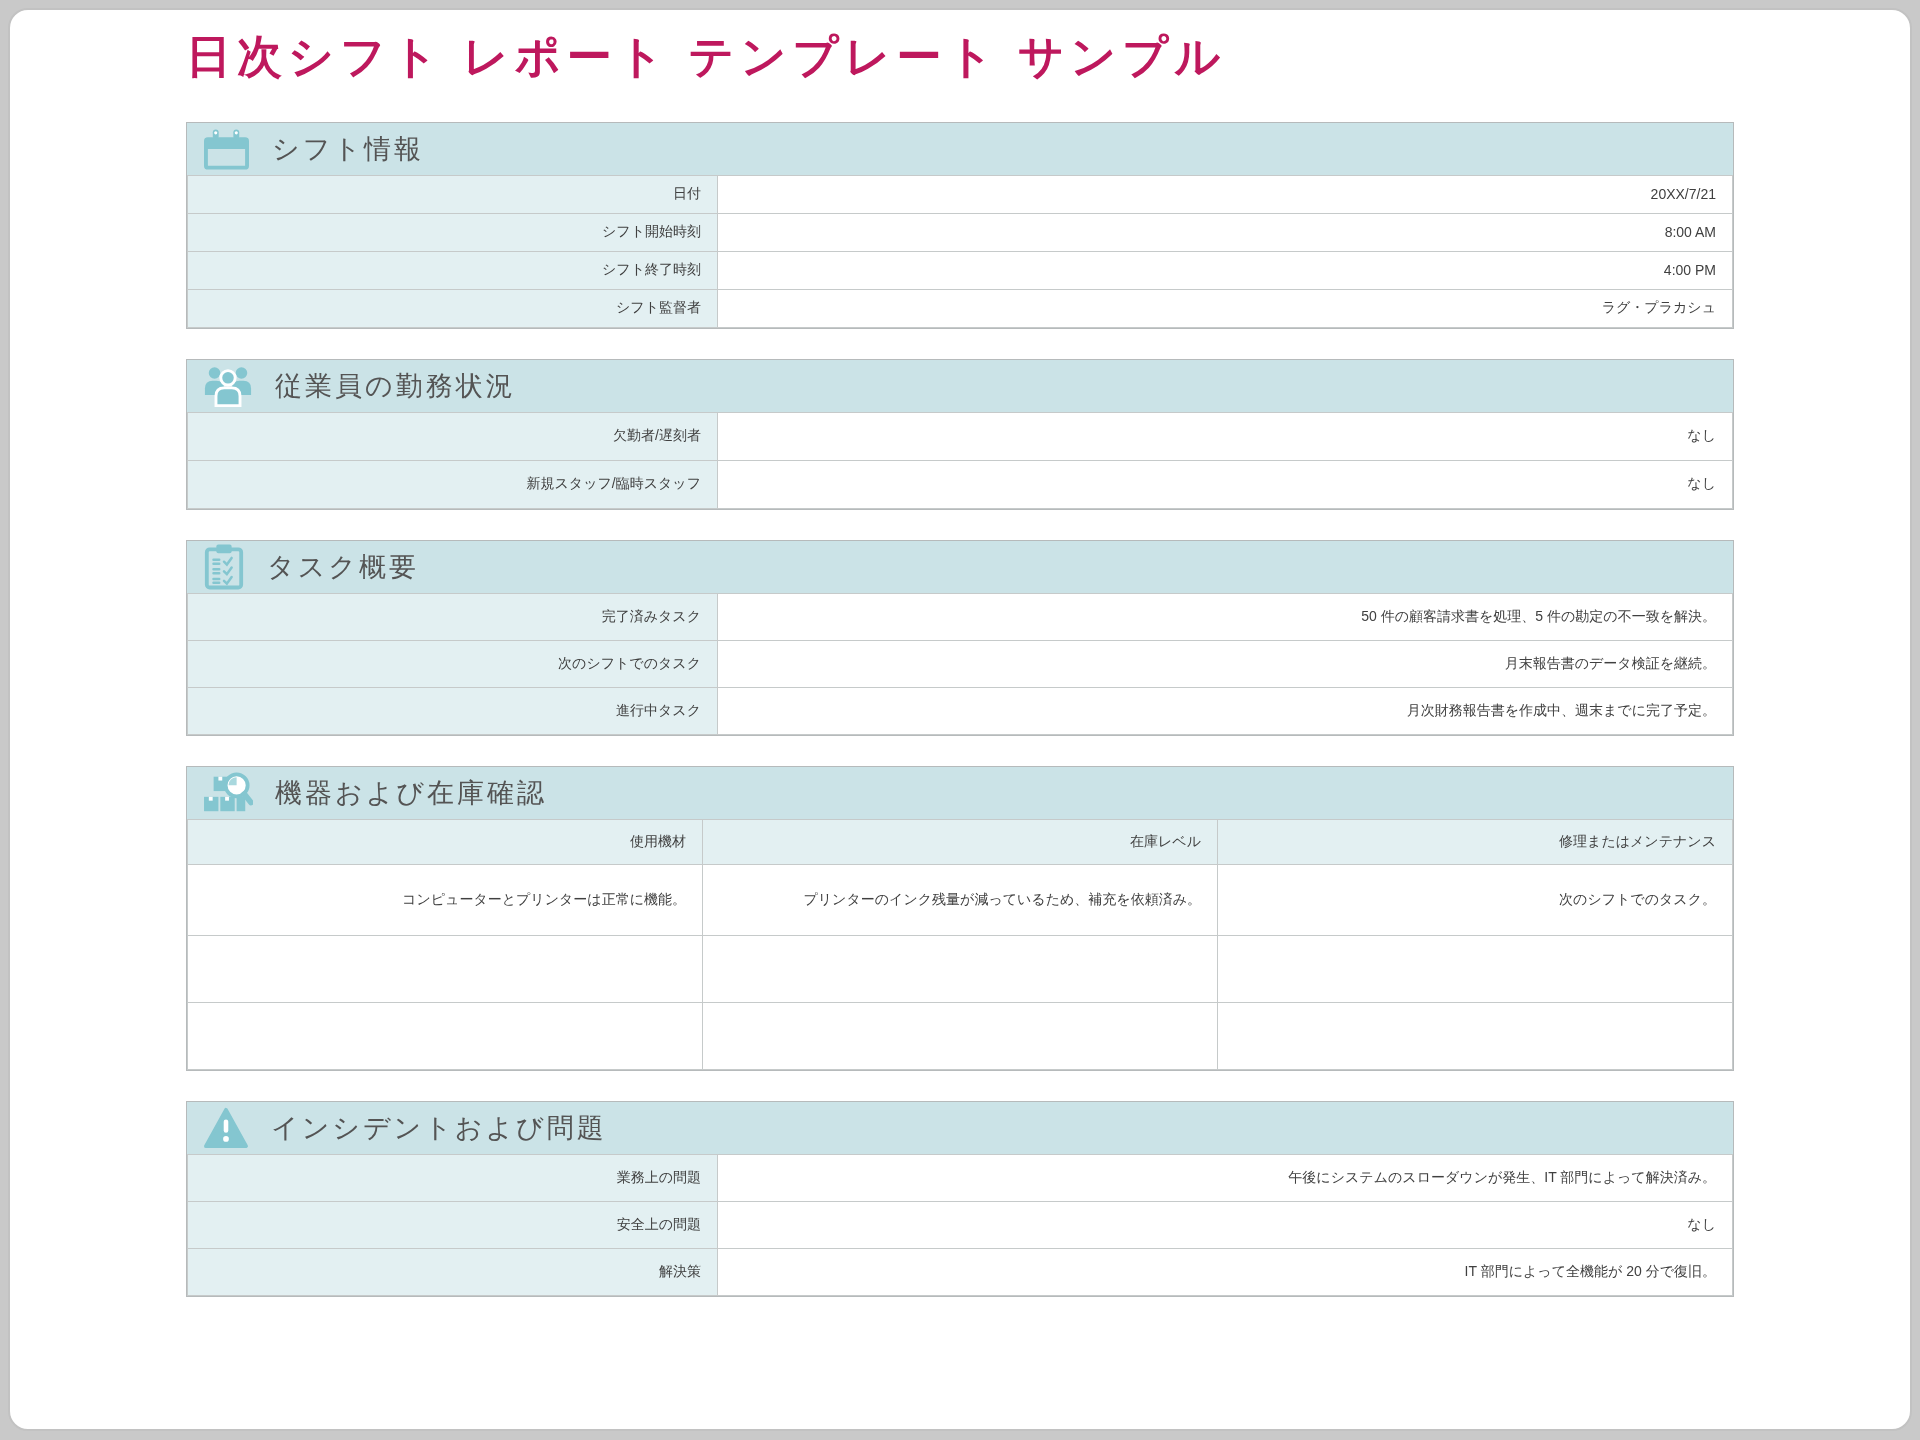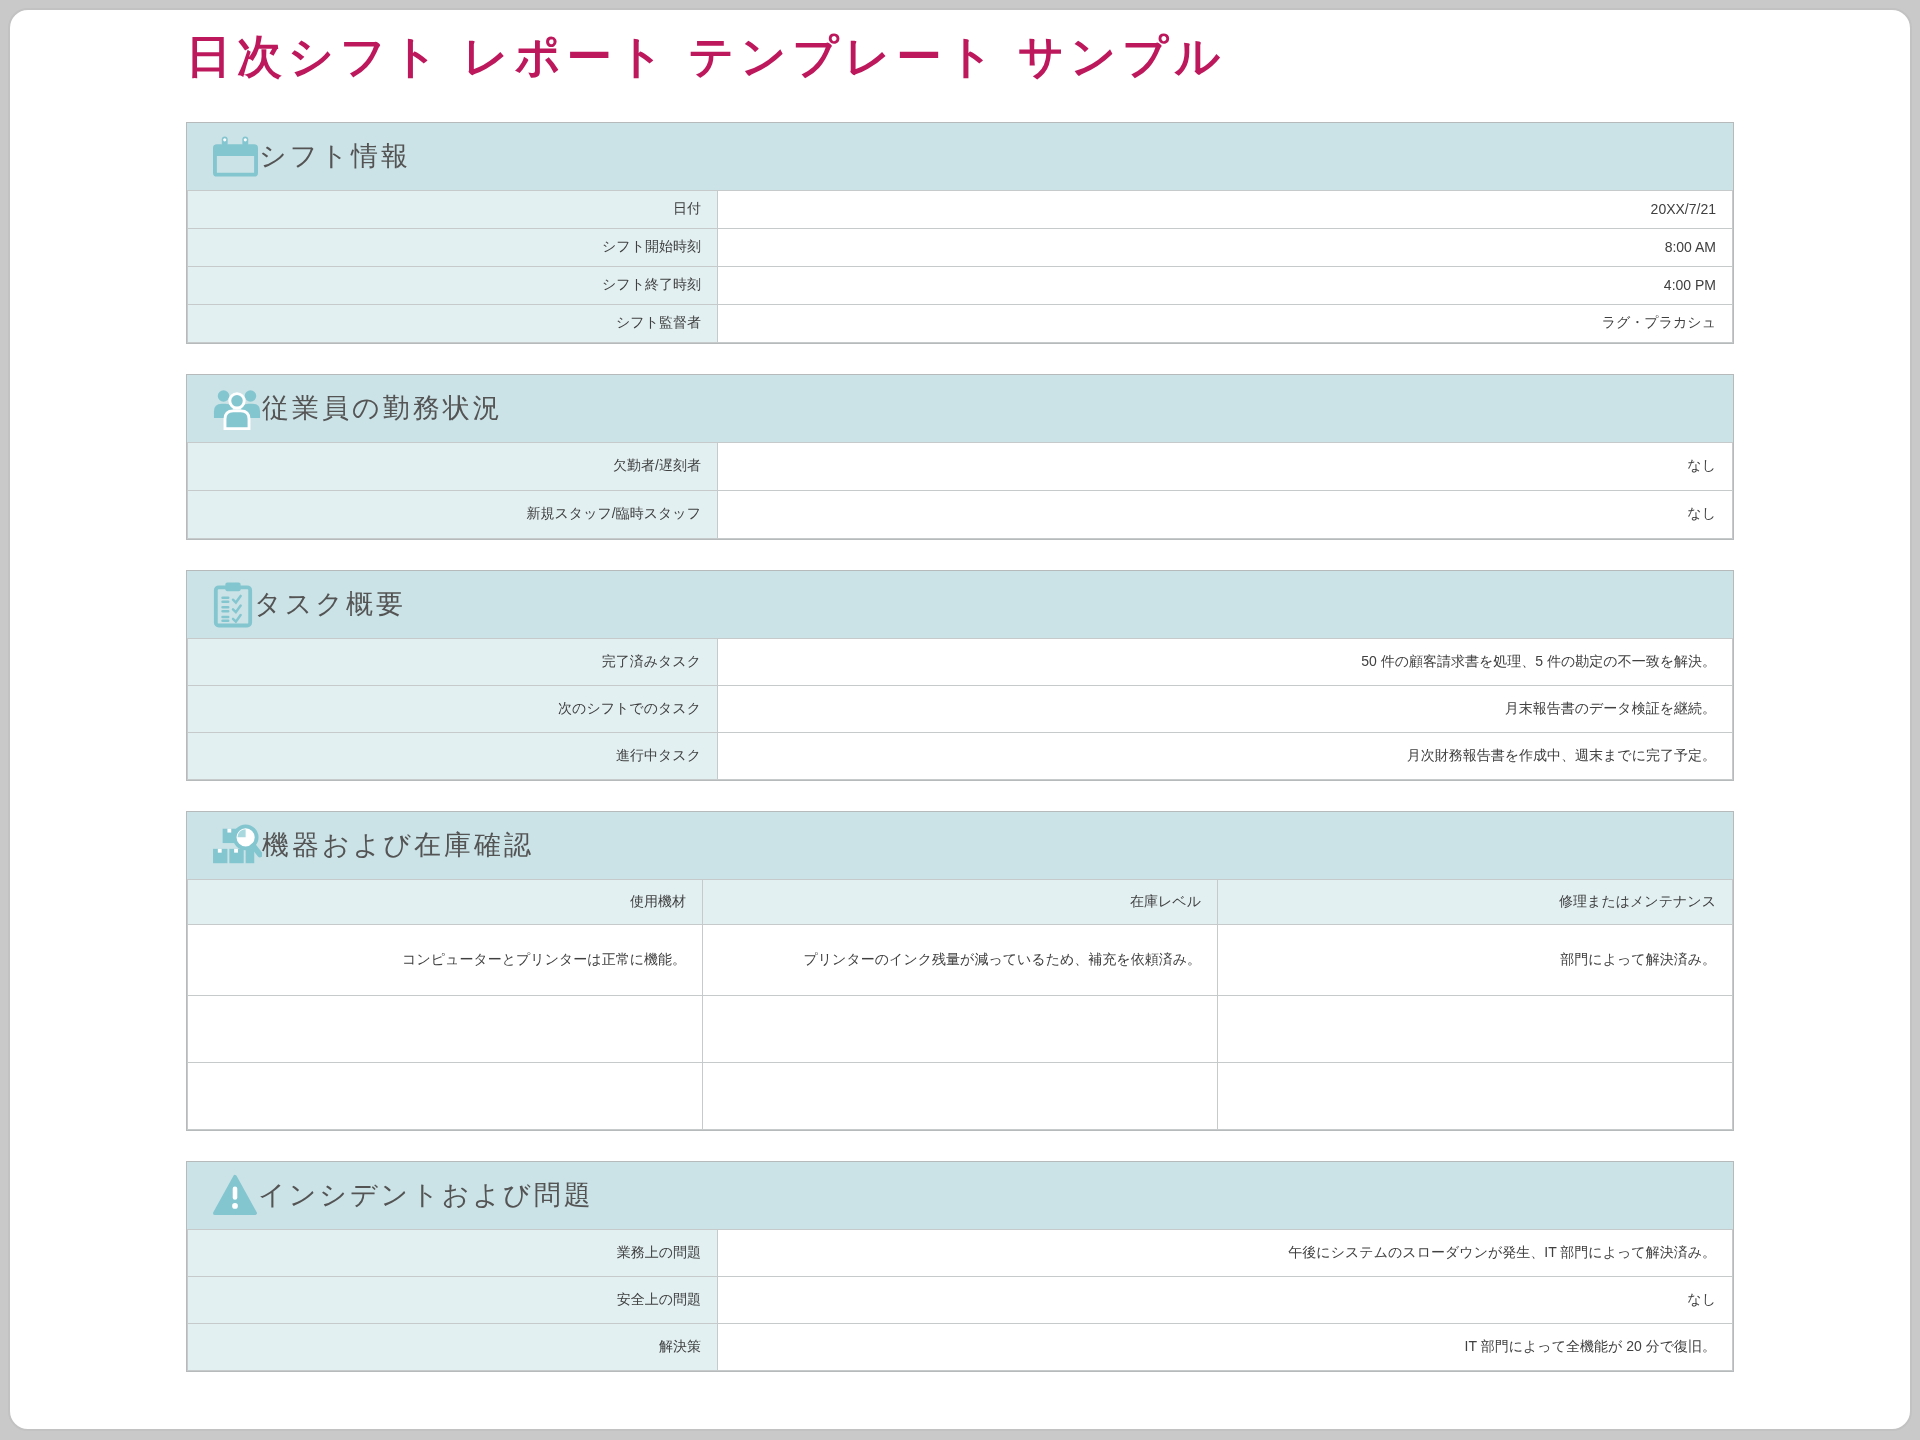--- a/index.html
+++ b/index.html
@@ -21,23 +21,23 @@
   }
   .content { padding:22px 176px 0 176px; }
   .doc-title {
     margin:0 0 40px 0;
     font-size:45px; font-weight:bold;
     color:#be185d; letter-spacing:6px;
     line-height:1.1;
   }
   .card { margin-bottom:30px; border:1.5px solid #b6babb; }
   .sec-header {
-    height:67px; background:#cbe3e7;
+    height:52px; background:#cbe3e7;
     display:flex; align-items:center;
-    padding-left:25px; 
+    padding-left:16px; gap:22px;
   }
   .sec-header .icon { flex:0 0 auto; display:flex; align-items:center; }
   .sec-title {
     font-size:27px; color:#545454;
     letter-spacing:3px; font-weight:500;
   }
   table { width:100%; border-collapse:collapse; table-layout:fixed; }
   td, th {
     border:1.5px solid #c6caca;
     padding:0 16px; vertical-align:middle;
@@ -194,21 +194,21 @@
       <table class="t-eq">
         <tbody>
           <tr>
             <th class="colhead">使用機材</th>
             <th class="colhead">在庫レベル</th>
             <th class="colhead">修理またはメンテナンス</th>
           </tr>
           <tr class="first">
             <td>コンピューターとプリンターは正常に機能。</td>
             <td>プリンターのインク残量が減っているため、補充を依頼済み。</td>
-            <td>部門によって解決済み。</td>
+            <td>次のシフトでのタスク。</td>
           </tr>
           <tr>
             <td></td>
             <td></td>
             <td></td>
           </tr>
           <tr>
             <td></td>
             <td></td>
             <td></td>

